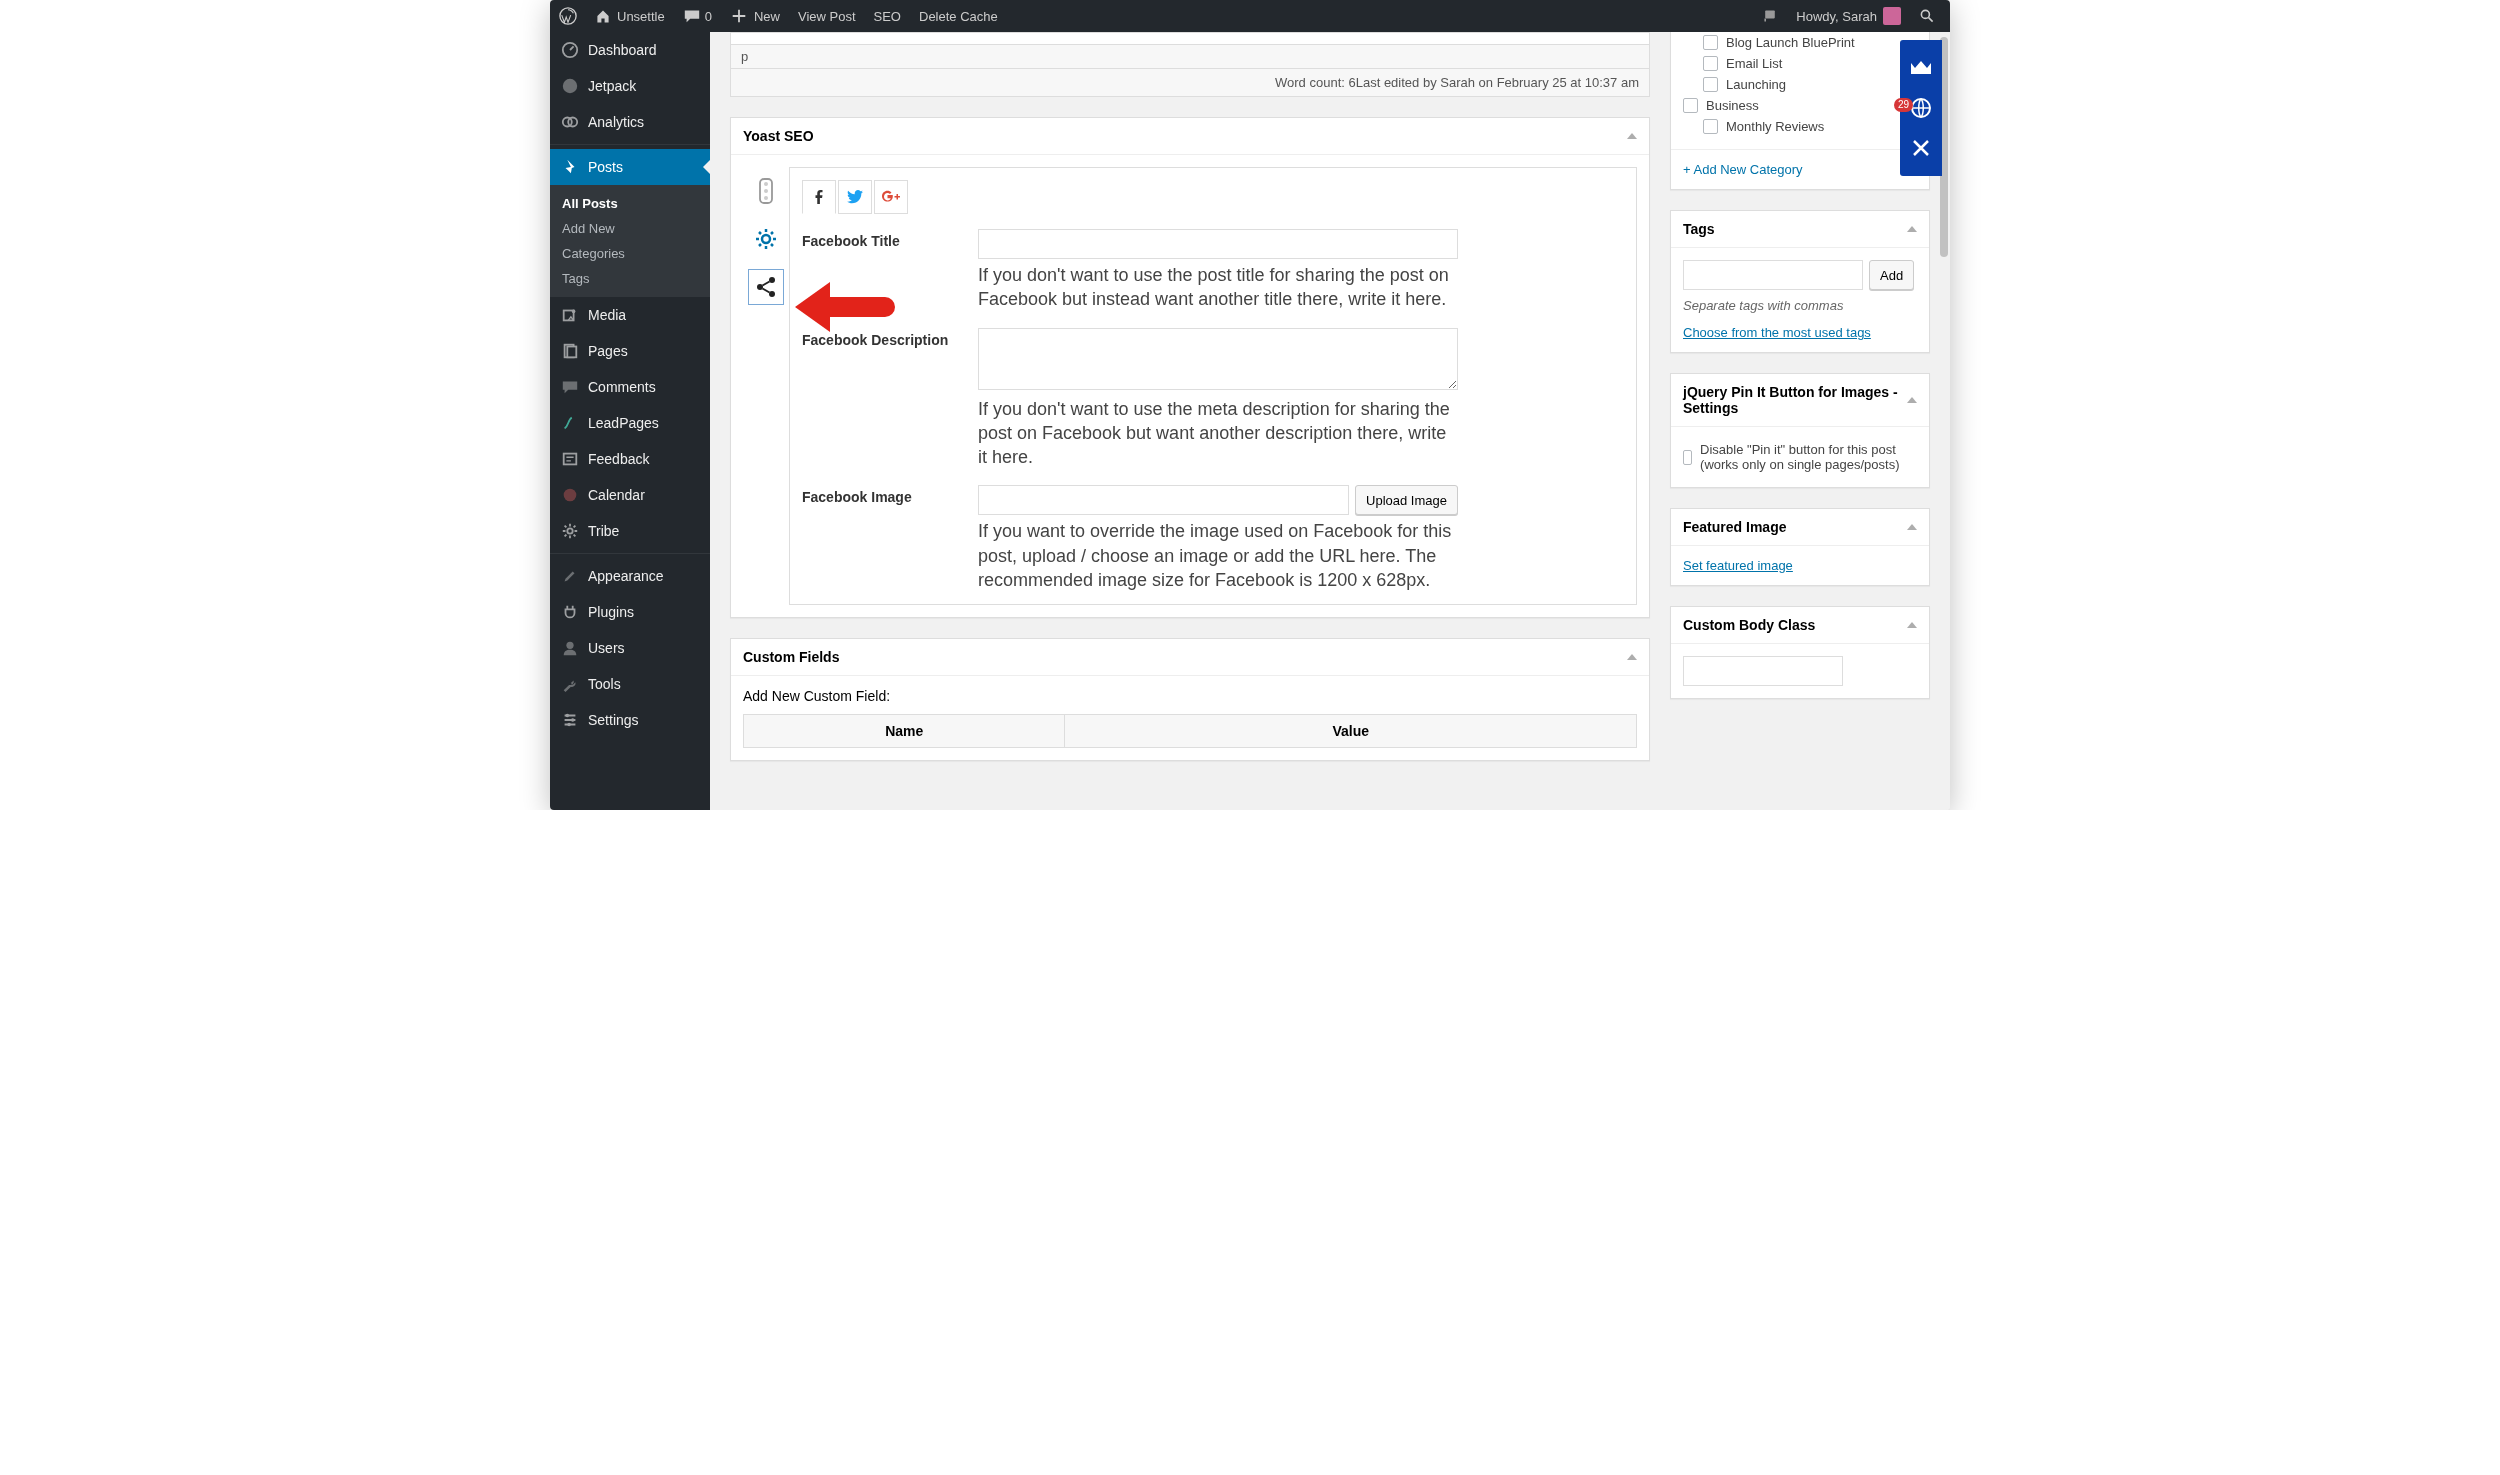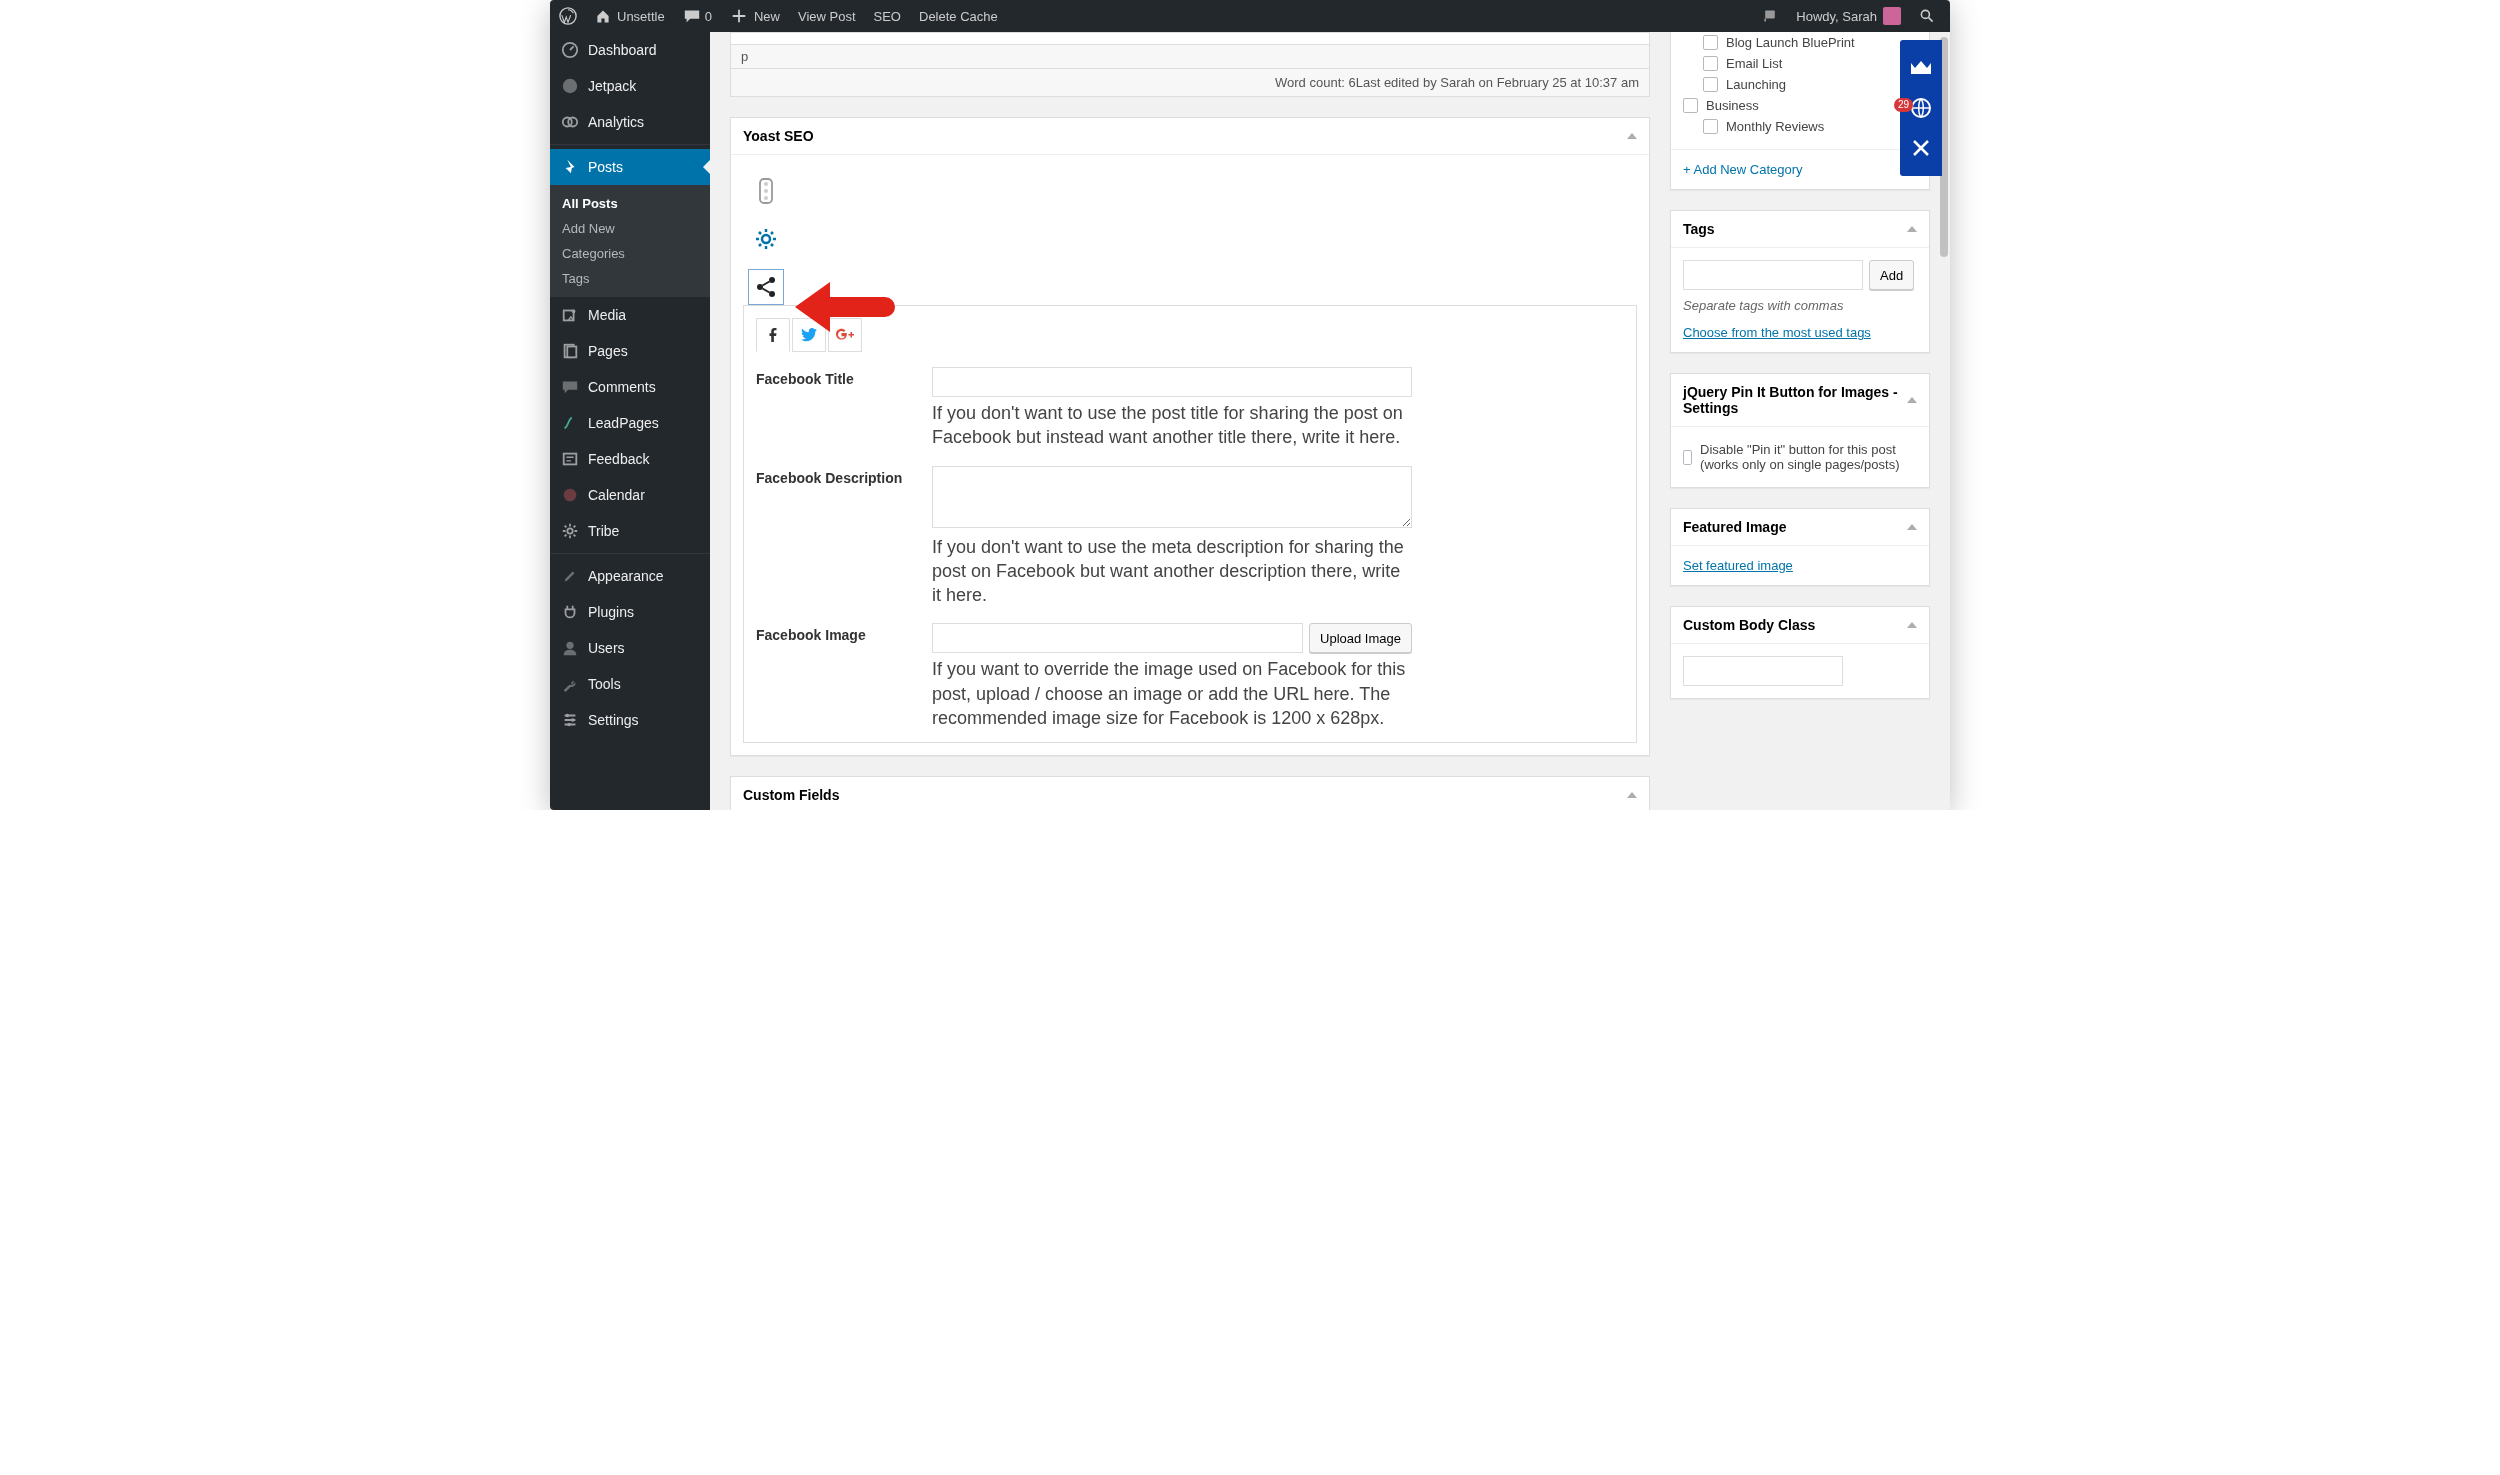--- a/index.html
+++ b/index.html
@@ -39,21 +39,21 @@
   .toggle-indicator { width: 0; height: 0; border-left: 5px solid transparent; border-right: 5px solid transparent; border-bottom: 6px solid #777; }
   .postbox .hndle .toggle-indicator { opacity: .6; }
 
   
   .editor-footer .row1 { background: #f7f7f7; border: 1px solid #ddd; padding: 4px 10px; font-size: 13px; color: #555; border-bottom: none; }
   .editor-footer .row2 { background: #f7f7f7; border: 1px solid #ddd; padding: 6px 10px; font-size: 13px; color: #555; display: flex; justify-content: flex-end; }
   .editor-footer { margin-bottom: 20px; }
   .editor-footer-wrap { background:#fff; border:1px solid #ddd; border-bottom:none; height:12px; }
 
   
-  .yoast-tabs { display: flex; flex-direction: column; }
+  .yoast-tabs { display: flex; }
   .yoast-sidetabs { width: 46px; display: flex; flex-direction: column; align-items: center; padding-top: 6px; gap: 12px; position: relative; }
   .yoast-sidetabs .tab { width: 36px; height: 36px; display: flex; align-items: center; justify-content: center; border: 1px solid transparent; cursor: pointer; }
   .yoast-sidetabs .tab.active { border: 1px solid #7aa8d6; background: #fff; }
   .yoast-panel { flex: 1; border: 1px solid #ddd; padding: 12px; }
   .yoast-soctabs { display: flex; gap: 2px; margin-bottom: -1px; }
   .yoast-soctabs .soc { width: 34px; height: 34px; display: flex; align-items: center; justify-content: center; border: 1px solid #ddd; background: #fff; cursor: pointer; }
   .yoast-soctabs .soc.active { border-bottom-color: #fff; }
   .form-row { display: flex; gap: 16px; margin: 16px 0 0; }
   .form-row label { width: 160px; font-weight: 600; font-size: 14px; color: #333; padding-top: 4px; }
   .form-row .field { flex: 1; }

